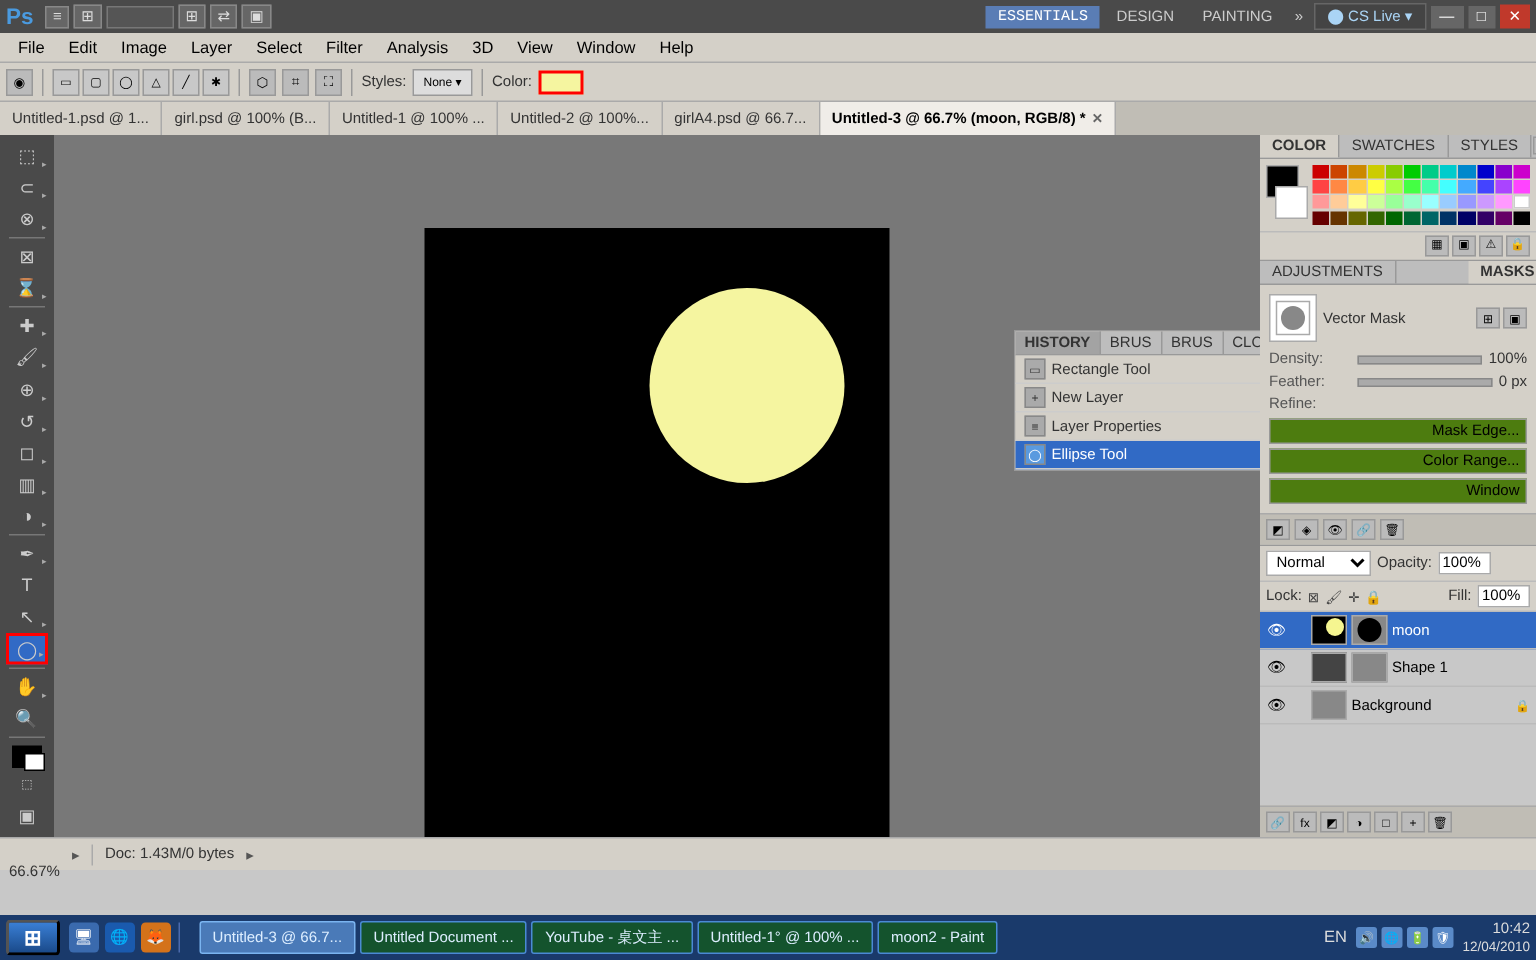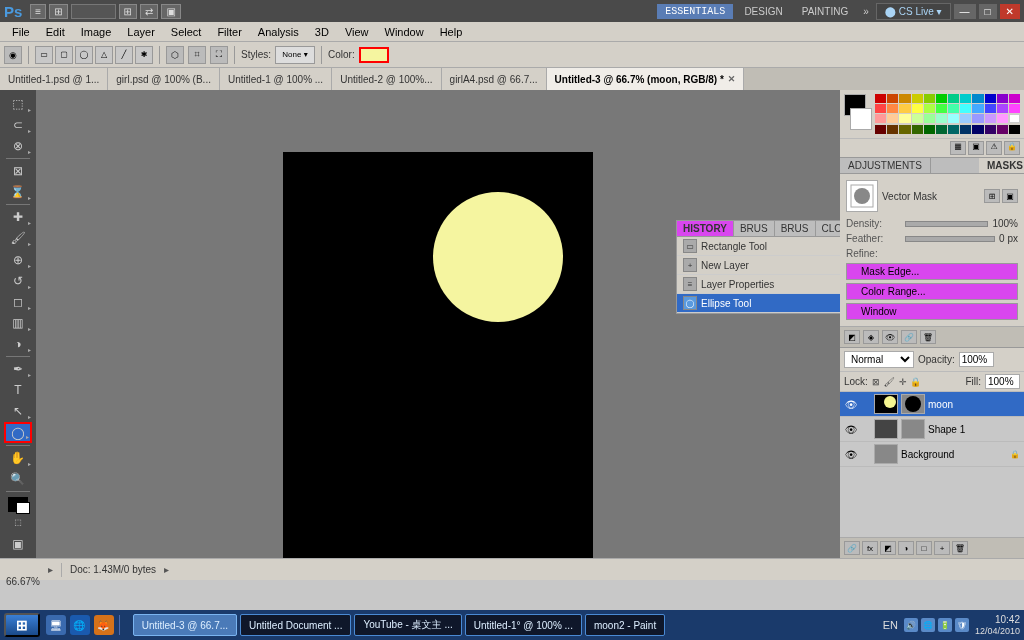--- a/index.html
+++ b/index.html
@@ -76,21 +76,21 @@
     .adj-content { padding: 6px; }
     .adj-row { display: flex; align-items: center; gap: 4px; margin-bottom: 6px; }
     .adj-mask-thumb { width: 32px; height: 32px; background: #fff; border: 1px solid #aaa; display: flex; align-items: center; justify-content: center; }
     .adj-mask-label { font-size: 10px; color: #333; }
     .adj-mask-icons { margin-left: auto; display: flex; gap: 2px; }
     .adj-mask-icon { width: 16px; height: 14px; background: #bbb; border: 1px solid #999; font-size: 8px; cursor: pointer; display: flex; align-items: center; justify-content: center; }
     .adj-prop-row { display: flex; align-items: center; margin-bottom: 4px; }
     .adj-prop-label { font-size: 10px; color: #555; width: 55px; }
     .adj-prop-value { font-size: 10px; color: #333; margin-left: auto; }
     .adj-slider { flex: 1; height: 6px; background: #aaa; border: 1px solid #888; margin: 0 4px; }
-    .adj-btn { flex: 1; background: #d946ef; border: 1px solid #999; font-size: 10px; padding: 2px 14px; cursor: pointer; text-align: left; }
+    .adj-btn { flex: 1; background: #4d7c0f; border: 1px solid #999; font-size: 10px; padding: 2px 4px; cursor: pointer; text-align: right; }
     .adj-bottom-icons { display: flex; gap: 3px; padding: 3px 4px; background: #c0bdb5; border-top: 1px solid #aaa; }
     .adj-bot-icon { width: 16px; height: 14px; background: #bbb; border: 1px solid #999; font-size: 8px; cursor: pointer; display: flex; align-items: center; justify-content: center; }
 
     
     #layers-panel { background: #d4d0c8; flex: 1; display: flex; flex-direction: column; }
     .layers-tabs { display: flex; background: #bdbdbd; border-bottom: 1px solid #999; }
     .layers-tab { padding: 2px 8px; font-size: 10px; cursor: pointer; color: #333; border-right: 1px solid #999; }
     .layers-tab.active { background: #d4d0c8; font-weight: bold; }
     .layers-options { display: flex; align-items: center; padding: 3px 4px; gap: 4px; background: #d4d0c8; border-bottom: 1px solid #bbb; }
     .layers-blend { background: #fff; border: 1px solid #aaa; font-size: 10px; padding: 1px 2px; width: 70px; }
@@ -111,36 +111,36 @@
     .layer-thumb-shape { background: #888; }
     .layer-name { font-size: 10px; flex: 1; }
     .layer-row.active .layer-name { color: white; }
     .layers-bottom { display: flex; gap: 2px; padding: 3px 4px; background: #c0bdb5; border-top: 1px solid #aaa; }
     .layers-bot-icon { width: 16px; height: 14px; background: #bbb; border: 1px solid #999; font-size: 8px; cursor: pointer; display: flex; align-items: center; justify-content: center; }
 
     
     #history-panel { position: absolute; left: 640px; top: 130px; width: 165px; background: #d4d0c8; border: 1px solid #999; z-index: 100; }
     .hist-tabs { display: flex; background: #bdbdbd; border-bottom: 1px solid #999; }
     .hist-tab { padding: 2px 6px; font-size: 10px; cursor: pointer; color: #333; border-right: 1px solid #999; }
-    .hist-tab.active { background: #d946ef; font-weight: bold; }
+    .hist-tab.active { background: #a3a3a3; font-weight: bold; }
     .hist-panel-icons { margin-left: auto; display: flex; gap: 2px; padding: 1px; }
     .hist-icon { width: 14px; height: 12px; background: #bbb; border: 1px solid #999; font-size: 7px; cursor: pointer; display: flex; align-items: center; justify-content: center; }
     .hist-list { background: #d4d0c8; }
     .hist-row { display: flex; align-items: center; padding: 2px 6px; gap: 4px; font-size: 10px; color: #333; cursor: pointer; border-bottom: 1px solid #ccc; }
     .hist-row.active { background: #316ac5; color: white; }
     .hist-icon-item { width: 14px; height: 14px; background: #aaa; border: 1px solid #888; display: flex; align-items: center; justify-content: center; font-size: 8px; }
     .hist-row.active .hist-icon-item { background: #5a9adf; }
 
     
     #taskbar { position: absolute; bottom: 0; left: 0; width: 1024px; height: 30px; background: #1a3a6b; display: flex; align-items: center; gap: 2px; padding: 0 4px; z-index: 200; }
     .taskbar-start { background: linear-gradient(to bottom, #3a7fd5, #1a4a8a); border-radius: 3px; padding: 2px 10px; color: white; font-size: 11px; font-weight: bold; cursor: pointer; height: 24px; display: flex; align-items: center; gap: 3px; }
     .taskbar-icons { display: flex; gap: 4px; align-items: center; margin-left: 4px; }
     .taskbar-icon { width: 20px; height: 20px; background: #4a7abf; border-radius: 3px; cursor: pointer; display: flex; align-items: center; justify-content: center; font-size: 10px; color: white; }
     .taskbar-apps { display: flex; gap: 3px; margin-left: 8px; flex: 1; }
-    .taskbar-app { background: #0f172a; border: 1px solid #4a8ad4; color: #ddeeff; font-size: 10px; padding: 2px 8px; cursor: pointer; height: 22px; display: flex; align-items: center; white-space: nowrap; border-radius: 2px; }
+    .taskbar-app { background: #14532d; border: 1px solid #4a8ad4; color: #ddeeff; font-size: 10px; padding: 2px 8px; cursor: pointer; height: 22px; display: flex; align-items: center; white-space: nowrap; border-radius: 2px; }
     .taskbar-app.active { background: #4a7ab8; border-color: #7ab4f0; }
     .taskbar-right { margin-left: auto; display: flex; align-items: center; gap: 6px; }
     .taskbar-lang { color: #ddd; font-size: 11px; cursor: pointer; }
     .taskbar-tray { display: flex; gap: 3px; align-items: center; }
     .tray-icon { width: 14px; height: 14px; background: #5a8ac8; border-radius: 2px; cursor: pointer; display: flex; align-items: center; justify-content: center; font-size: 8px; color: white; }
     .taskbar-clock { color: #ddd; font-size: 10px; text-align: right; line-height: 1.3; }
   </style>
 </head>
 <body>
 
@@ -290,20 +290,29 @@
           <div class="hist-icon-item">◯</div>
           <span>Ellipse Tool</span>
         </div>
       </div>
     </div>
   </div>
 
   <div id="right-panels" style="width:184px; display:flex; flex-direction:column;">
 
     <div id="color-panel">
+      <div class="panel-tabs">
+        <span class="panel-tab active">COLOR</span>
+        <span class="panel-tab">SWATCHES</span>
+        <span class="panel-tab">STYLES</span>
+        <div class="hist-panel-icons" style="margin-left:auto;display:flex;gap:2px;padding:1px;">
+          <div class="hist-icon">◀</div>
+
+        </div>
+      </div>
 
       <div style="display:flex;padding:4px;gap:3px;background:#d4d0c8;">
         <div style="display:flex;flex-direction:column;gap:2px;">
           <div style="width:22px;height:22px;background:#000;border:1px solid #aaa;cursor:pointer;"></div>
           <div style="width:22px;height:22px;background:#fff;border:1px solid #aaa;margin-top:-10px;margin-left:6px;cursor:pointer;"></div>
         </div>
         <div style="flex:1;">
           <div style="display:grid;grid-template-columns:repeat(12,1fr);gap:1px;margin-bottom:2px;">
             <div style="height:9px;background:#cc0000;cursor:pointer;"></div>
             <div style="height:9px;background:#cc4400;cursor:pointer;"></div>

